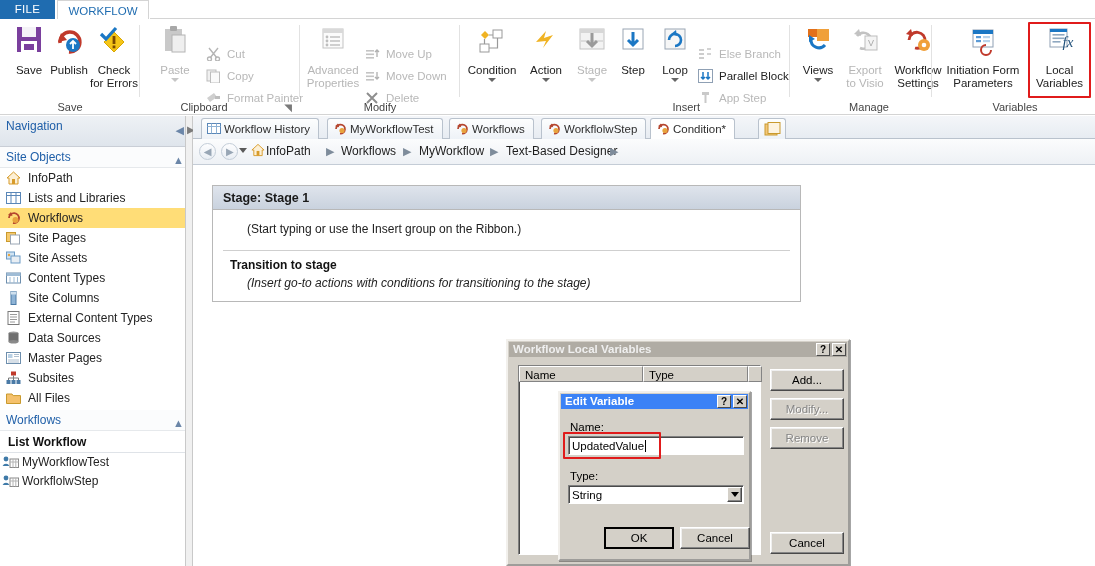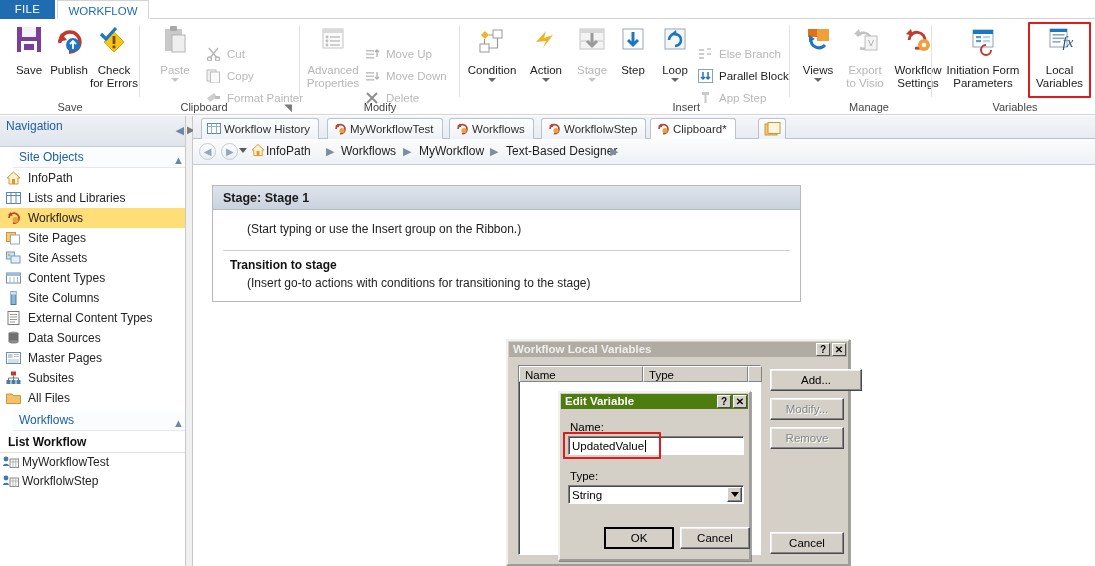--- a/index.html
+++ b/index.html
@@ -86,21 +86,21 @@
   .nav-header {
     position:relative; height:31px; line-height:21px;
     background: linear-gradient(to bottom,#eef1f5,#dfe5ec);
     border-bottom:1px solid #c9ced6;
     padding-left:6px; color:#1f5fa8; font-size:12px;
   }
   .nav-header .chev { position:absolute; right:7px; top:4px; color:#6b86a8; font-size:11px;}
   .nav-sec {
     position:relative; height:21px; line-height:21px;
     background:#fbfcfd; border-bottom:1px solid #e6e9ec;
-    padding-left:6px; color:#1f5fa8; font-size:12px;margin-left:13px;
+    padding-left:6px; color:#1f5fa8; font-size:12px;
   }
   .nav-sec .chev { position:absolute; right:7px; top:3px; color:#6b86a8; font-size:11px;}
   .nav-item {
     position:relative; height:20px; line-height:20px; padding-left:28px;
     font-size:12px; color:#232323; white-space:nowrap;
   }
   .nav-item.sel { background:#ffdd77; }
   .nav-item .nico {
     position:absolute; left:6px; top:3px; width:15px; height:14px;
   }
@@ -170,35 +170,35 @@
   }
   .stagebox .sghead {
     height:24px; line-height:24px; padding-left:10px;
     background: linear-gradient(to bottom,#dfe4ec,#c9d2de);
     font-size:12.5px; font-weight:bold; color:#1a1a1a;
     border-bottom:1px solid #b8b8b8;
   }
   .stagebox .sgbody { padding:12px 0 0 34px; font-size:12px; color:#222; }
   .stagebox .hr { margin:14px 10px 0 10px; border-top:1px solid #cfcfcf; }
   .stagebox .trans { padding:7px 0 0 17px; font-size:12px; font-weight:bold; color:#121212;}
-  .stagebox .transsub { padding:4px 0 0 34px; font-size:12px; color:#222; }
+  .stagebox .transsub { padding:4px 0 0 34px; font-size:12px; color:#222;font-style:italic; }
 
   
   .w32 {
     position:absolute; background:#d4d0c8;
     border:2px outset #f2f0ec;
     box-shadow: 1px 1px 0 rgba(0,0,0,.35);
   }
   .w32 .tbar {
     height:15px; line-height:15px; margin:1px;
     padding-left:4px; font-size:11.5px; font-weight:bold;
     display:flex; align-items:center; justify-content:space-between;
   }
   .w32 .tbar.inactive { background:#b0aca4; color:#efefef; }
-  .w32 .tbar.active { background:#4d7c0f; color:#ffffff; }
+  .w32 .tbar.active { background:#3b82f6; color:#ffffff; }
   .tbtns { display:flex; gap:2px; padding-right:1px; }
   .tbtn {
     width:14px; height:13px; background:#d4d0c8;
     border:1px solid #ffffff; border-right-color:#4a4a4a; border-bottom-color:#4a4a4a;
     font-size:10px; font-weight:bold; color:#000; text-align:center; line-height:11px;
   }
   .w32btn {
     position:absolute; background:#d4d0c8;
     border:1px solid #ffffff; border-right-color:#494949; border-bottom-color:#494949;
     box-shadow: inset -1px -1px 0 #868686, inset 1px 1px 0 #efefef;
@@ -743,21 +743,21 @@
       <span>WorkflolwStep</span>
     </div>
     <div class="dtab active" style="left:457px;">
       <span class="tico">
         <svg width="14" height="14" viewBox="0 0 14 14">
             <path d="M3 7 A4.5 4.5 0 1 1 7 11.5" fill="none" stroke="#b5462f" stroke-width="1.7"></path>
             <path d="M5 1.5 L2 4.3 L6.2 5.2 Z" fill="#b5462f"></path>
             <circle cx="9" cy="8.5" r="2.6" fill="#e8a33d"></circle>
           </svg>
       </span>
-      <span>Clipboard*</span>
+      <span>Condition*</span>
     </div>
     <div class="dtab-new" style="left:565px;">
       <svg width="18" height="15" viewBox="0 0 18 15" style="margin:3px 0 0 5px">
         <rect x="1" y="2" width="12" height="11" fill="#f3c77a" stroke="#c99a2e"></rect>
         <rect x="4" y="0.5" width="12" height="11" fill="#fdf3e0" stroke="#c99a2e"></rect>
       </svg>
     </div>
   </div>
 
   <div class="crumbbar">
@@ -800,21 +800,21 @@
         <span class="tbtn">✕</span>
       </span>
     </div>
 
     <div class="w32list" style="left:10px; top:24px; width:243px; height:190px;">
       <div class="lhead" style="left:0; width:124px;">Name</div>
       <div class="lhead" style="left:124px; width:105px;">Type</div>
       <div class="lhead" style="left:229px; width:14px;"></div>
     </div>
 
-    <div class="w32btn" style="left:262px; top:28px; width:92px; height:22px;">
+    <div class="w32btn" style="left:262px; top:28px; width:74px; height:22px;">
       <span>Add...</span>
     </div>
     <div class="w32btn dis" style="left:262px; top:57px; width:74px; height:22px;">
       <span>Modify...</span>
     </div>
     <div class="w32btn dis" style="left:262px; top:86px; width:74px; height:22px;">
       <span>Remove</span>
     </div>
     <div class="w32btn" style="left:262px; top:191px; width:74px; height:22px;">
       <span>Cancel</span>

